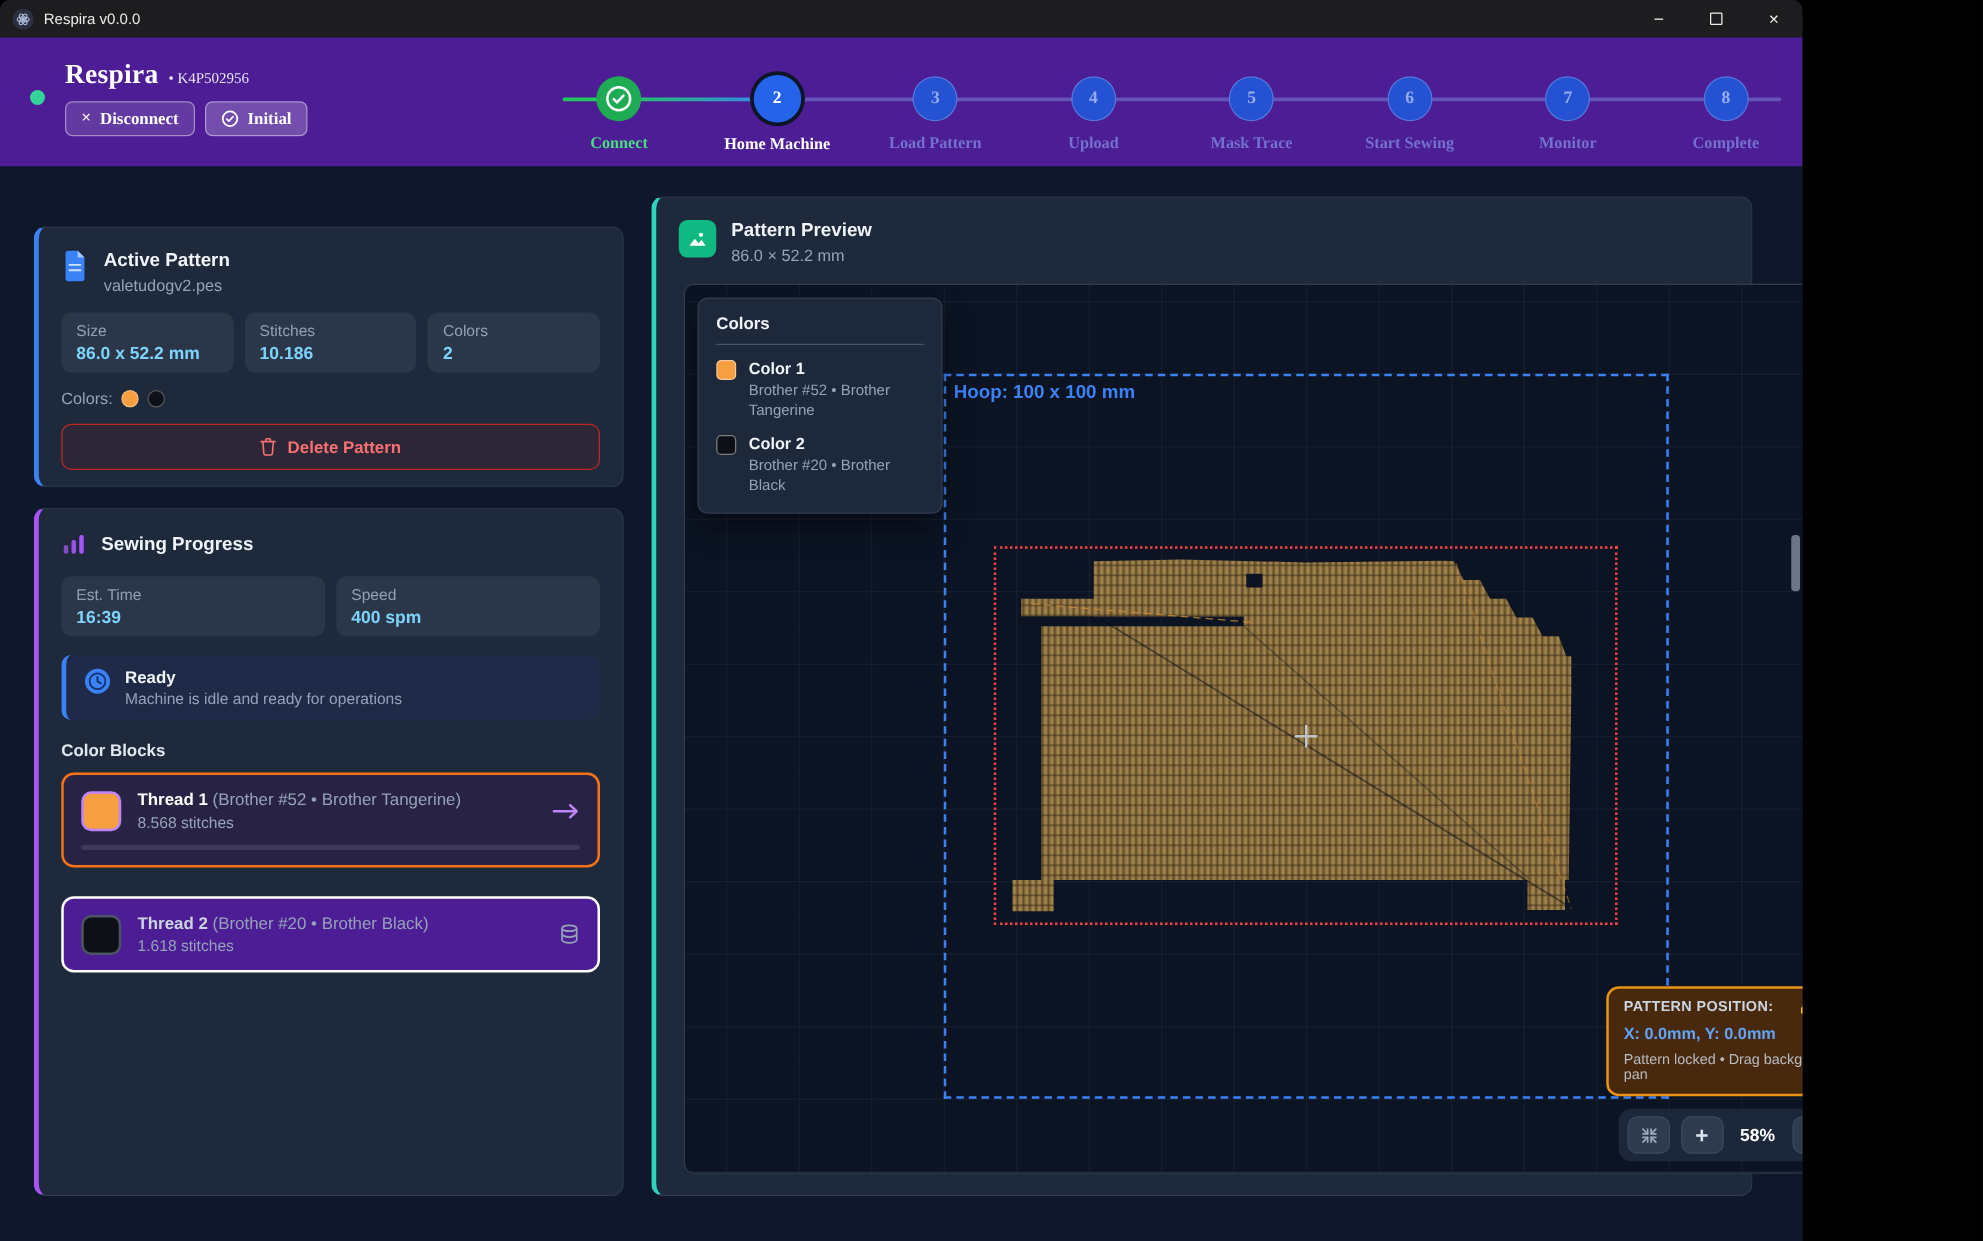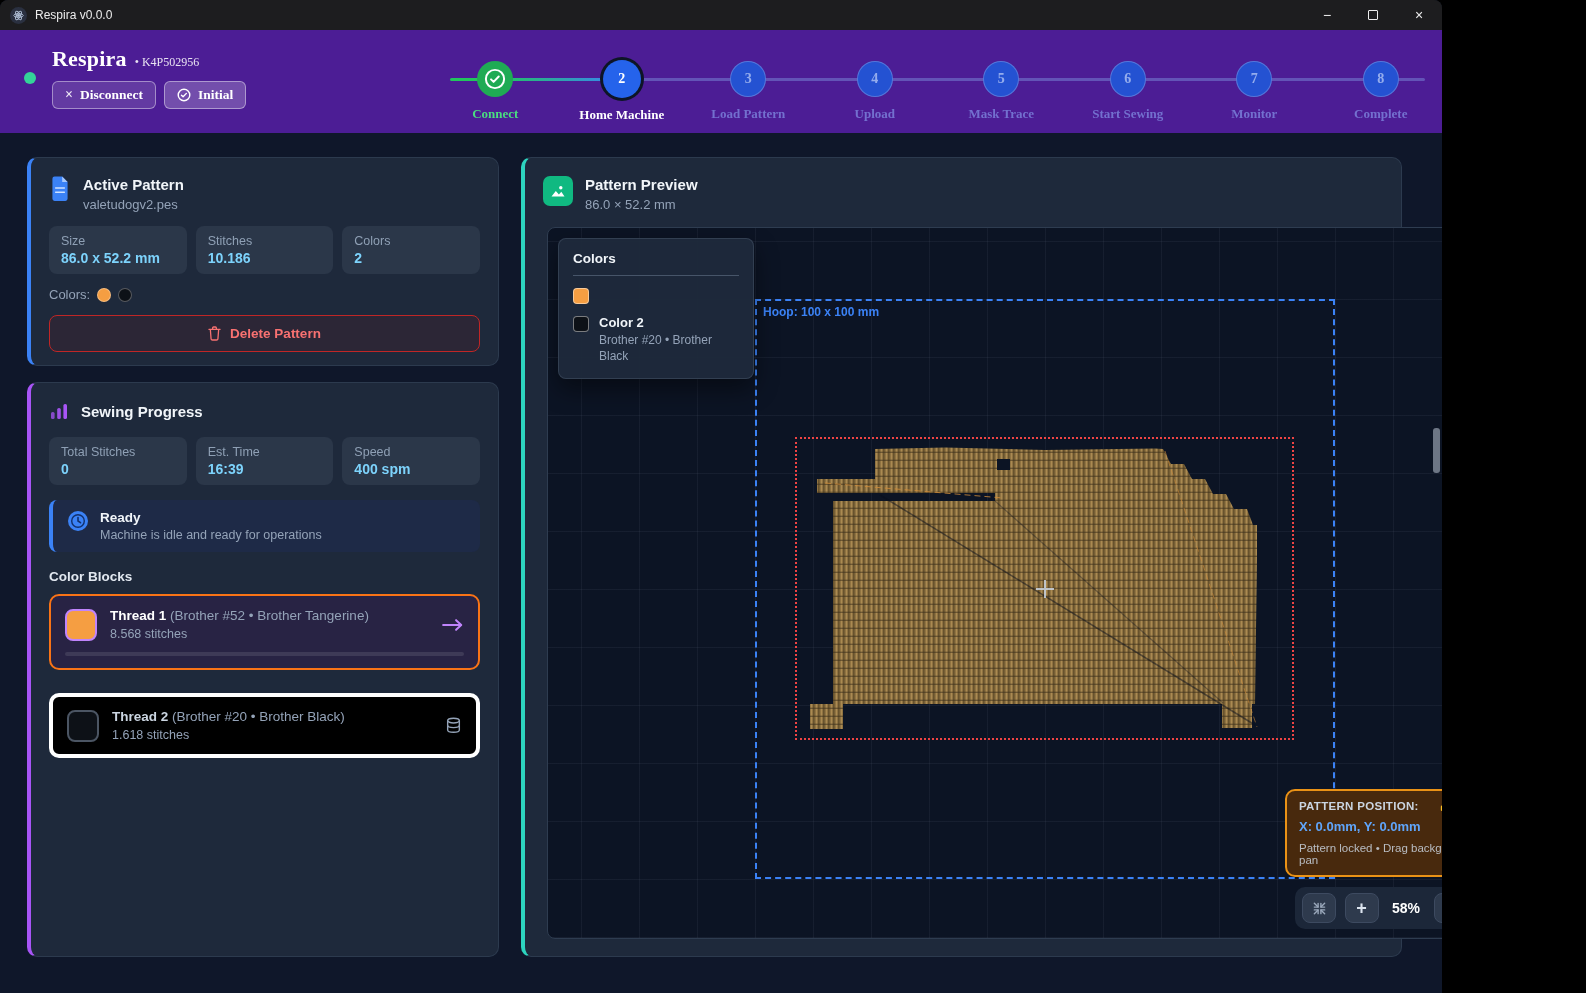--- a/index.html
+++ b/index.html
@@ -45,21 +45,21 @@
   .step.pending .circle{ background:#2452d2; border:1px solid rgba(255,255,255,.22); color:rgba(223,234,255,.6); }
   .step-label { margin-top:9px; font-size:13px; font-weight:bold; }
   .step.done .step-label   { color:#4ade80; }
   .step.active .step-label { color:#fff; }
   .step.pending .step-label{ color:rgba(147,180,255,.55); }
 
   
   .main { position:absolute; top:133px; left:0; right:0; bottom:0; display:flex; gap:22px; padding:24px 40px 36px 27px; }
   .left-col { width:472px; display:flex; flex-direction:column; gap:16px; }
   .card { background:#1e293b; border:1px solid #2c3a4e; border-radius:10px; }
-  .card.blue   { border-left:4px solid #3b82f6; height:209px; padding:18px; }
+  .card.blue   { border-left:4px solid #3b82f6; height:209px; padding:18px;margin-top:24px; }
   .card.purple { border-left:4px solid #a855f7; flex:1; padding:18px; }
   .card.teal   { border-left:4px solid #2dd4bf; flex:1; position:relative; padding:18px; }
 
   .card-head { display:flex; gap:12px; margin-bottom:14px; }
   .card-title { font-size:15px; font-weight:bold; color:#f1f5f9; }
   .card-sub { font-size:13px; color:#94a3b8; margin-top:4px; }
 
   .stat-row { display:flex; gap:9px; }
   .stat { flex:1; background:#2b3749; border-radius:8px; padding:8px 12px; }
   .stat-label { font-size:12.5px; color:#8fa0b5; }
@@ -70,41 +70,41 @@
 
   .delete-btn { display:flex; align-items:center; justify-content:center; gap:9px; width:100%; height:37px; background:rgba(127,29,29,.15); border:1px solid #c02626; border-radius:8px; color:#f87171; font-weight:bold; font-size:13.5px; cursor:default; }
 
   .ready { background:#1e2a47; border-left:4px solid #3b82f6; border-radius:8px; padding:10px 14px; display:flex; gap:11px; align-items:flex-start; margin:15px 0 17px; }
   .ready-title { font-size:13.5px; font-weight:bold; color:#f1f5f9; }
   .ready-desc { font-size:12.5px; color:#94a3b8; margin-top:3px; }
 
   .blocks-heading { font-size:13.5px; font-weight:bold; color:#e2e8f0; margin-bottom:10px; }
   .thread { border-radius:10px; padding:12px 14px; margin-bottom:13px; }
   .thread.active { background:#282344; border:2px solid #f97316; }
-  .thread.idle   { background:#000000; border:4px solid #ffffff;margin-top:23px; }
+  .thread.idle   { background:#4c1d95; border:2px solid #ffffff;margin-top:23px; }
   .thread-row { display:flex; align-items:center; gap:13px; }
   .swatch { width:32px; height:32px; border-radius:8px; flex:none; }
   .thread.active .swatch { border:2px solid #c084fc; }
   .thread.idle   .swatch { border:2px solid #4b5563; }
   .thread-name { font-size:13.5px; color:#fff; font-weight:bold; }
   .thread-detail { font-weight:normal; color:#94a3b8; }
   .thread.idle .thread-name { color:#cbd5e1; }
   .thread-stitches { font-size:12.5px; color:#94a3b8; margin-top:4px; }
   .thread-end { margin-left:auto; display:flex; align-items:center; }
   .progress { height:4px; background:#3e3a57; border-radius:2px; margin-top:11px; }
 
   
   .canvas { position:absolute; left:22px; top:69px; width:984px; height:712px; border:1px solid #2e3c50; border-radius:8px; overflow:hidden;
     background-color:#0c1424;
     background-image:
       linear-gradient(rgba(148,163,184,.08) 1px, transparent 1px),
       linear-gradient(90deg, rgba(148,163,184,.08) 1px, transparent 1px);
     background-size:58px 58px; background-position:33px 13px; }
   .hoop { position:absolute; left:207px; top:71px; width:580px; height:580px; border:2px dashed #3b82f6; }
-  .hoop-label { position:absolute; left:6px; top:4px; font-size:12px; font-weight:bold; color:#3b82f6; white-space:nowrap; }
+  .hoop-label { position:absolute; left:6px; top:4px; font-size:15px; font-weight:bold; color:#3b82f6; white-space:nowrap; }
   .bounds { position:absolute; left:247px; top:209px; width:499px; height:303px; border:2px dotted #ef4444; }
   .pattern-svg { position:absolute; left:247px; top:209px; }
   .crosshair { position:absolute; left:488px; top:352px; width:18px; height:18px; opacity:.85;
     background:
       linear-gradient(#cbd5e1,#cbd5e1) center/2px 18px no-repeat,
       linear-gradient(#cbd5e1,#cbd5e1) center/18px 2px no-repeat; }
 
   .colors-panel { position:absolute; left:10px; top:10px; width:196px; background:rgba(30,41,59,.97); border:1px solid rgba(71,85,105,.5); border-radius:8px; padding:12px 14px; box-shadow:0 10px 24px rgba(0,0,0,.45); }
   .colors-heading { font-size:13.5px; font-weight:bold; color:#f1f5f9; border-bottom:1px solid #475569; padding-bottom:9px; margin-bottom:11px; }
   .color-item { display:flex; gap:10px; margin-bottom:11px; }
@@ -268,24 +268,20 @@
         <div class="card-head" style="align-items:center; margin-bottom:16px;">
           <svg width="20" height="20" viewBox="0 0 20 20">
               <rect x="2" y="11" width="3.6" height="7" rx="1.6" fill="#a855f7" opacity=".75"></rect>
               <rect x="8.2" y="7" width="3.6" height="11" rx="1.6" fill="#a855f7" opacity=".9"></rect>
               <rect x="14.4" y="3" width="3.6" height="15" rx="1.6" fill="#a855f7"></rect>
             </svg>
           <div class="card-title">Sewing Progress</div>
         </div>
         <div class="stat-row">
           <div class="stat">
-            <div class="stat-label">Total Stitches</div>
-            <div class="stat-value">0</div>
-          </div>
-          <div class="stat">
             <div class="stat-label">Est. Time</div>
             <div class="stat-value">16:39</div>
           </div>
           <div class="stat">
             <div class="stat-label">Speed</div>
             <div class="stat-value">400 spm</div>
           </div>
         </div>
 
         <div class="ready">
@@ -385,20 +381,24 @@
           <line x1="370" y1="14" x2="462" y2="290" stroke="#d08c3a" stroke-width="1" stroke-dasharray="6 4" opacity=".55"></line>
         </svg>
 
         <div class="bounds"></div>
         <div class="crosshair"></div>
 
         <div class="colors-panel">
           <div class="colors-heading">Colors</div>
           <div class="color-item">
             <div class="color-swatch" style="background-color: rgb(245, 158, 66);"></div>
+            <div>
+              <div class="color-name">Color 1</div>
+              <div class="color-desc">Brother #52 • Brother Tangerine</div>
+            </div>
           </div>
           <div class="color-item">
             <div class="color-swatch" style="background-color: rgb(13, 17, 23);"></div>
             <div>
               <div class="color-name">Color 2</div>
               <div class="color-desc">Brother #20 • Brother Black</div>
             </div>
           </div>
         </div>
 

